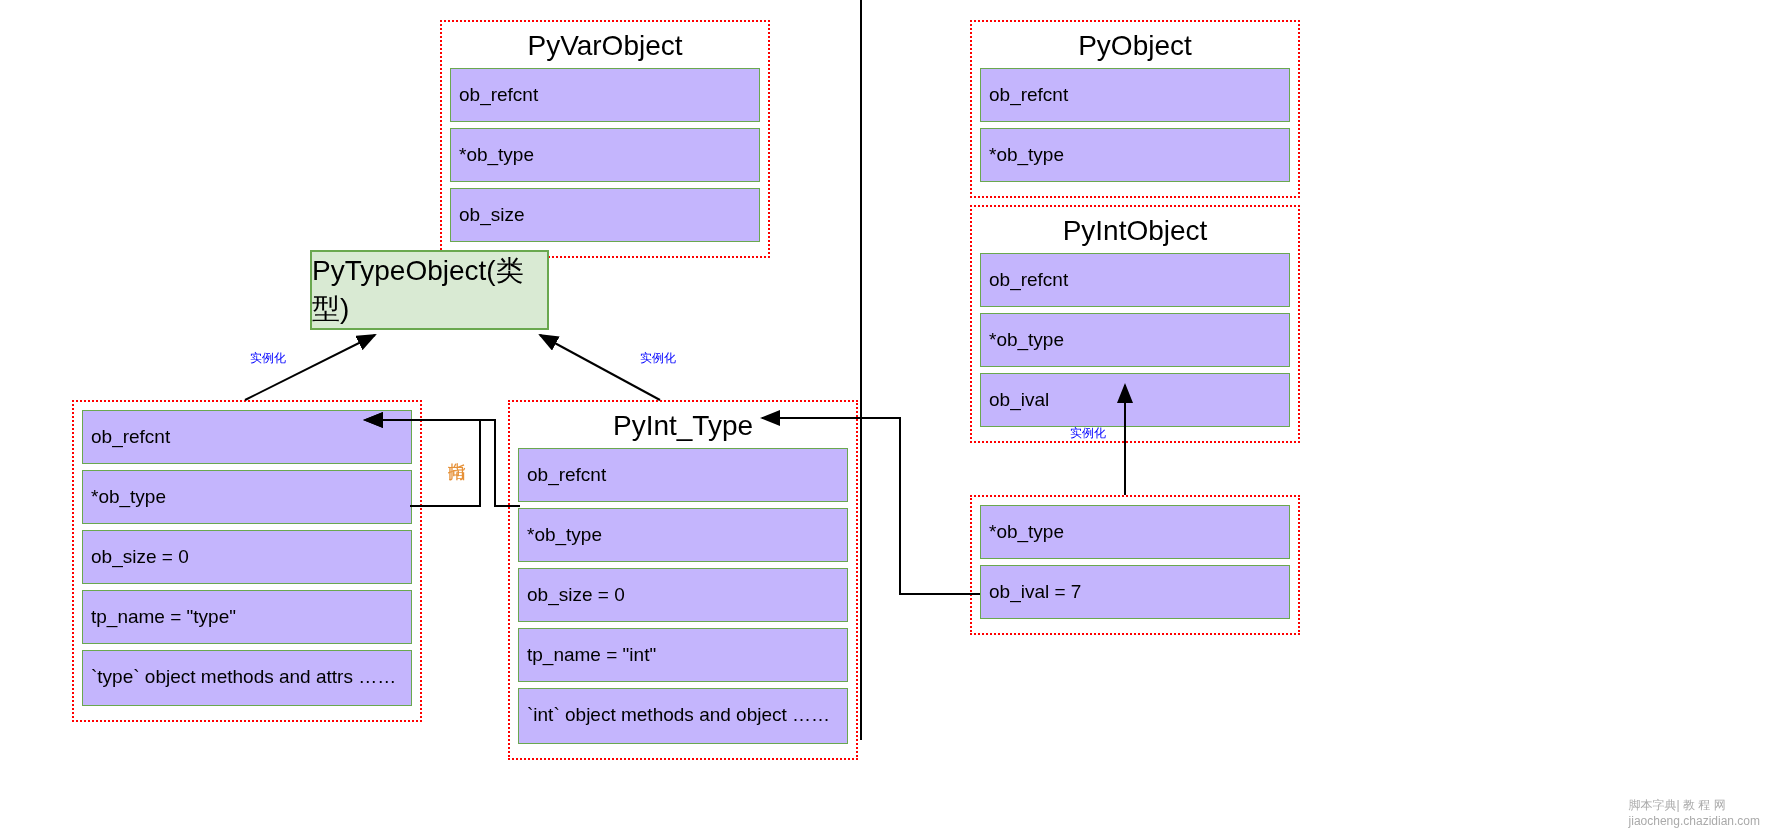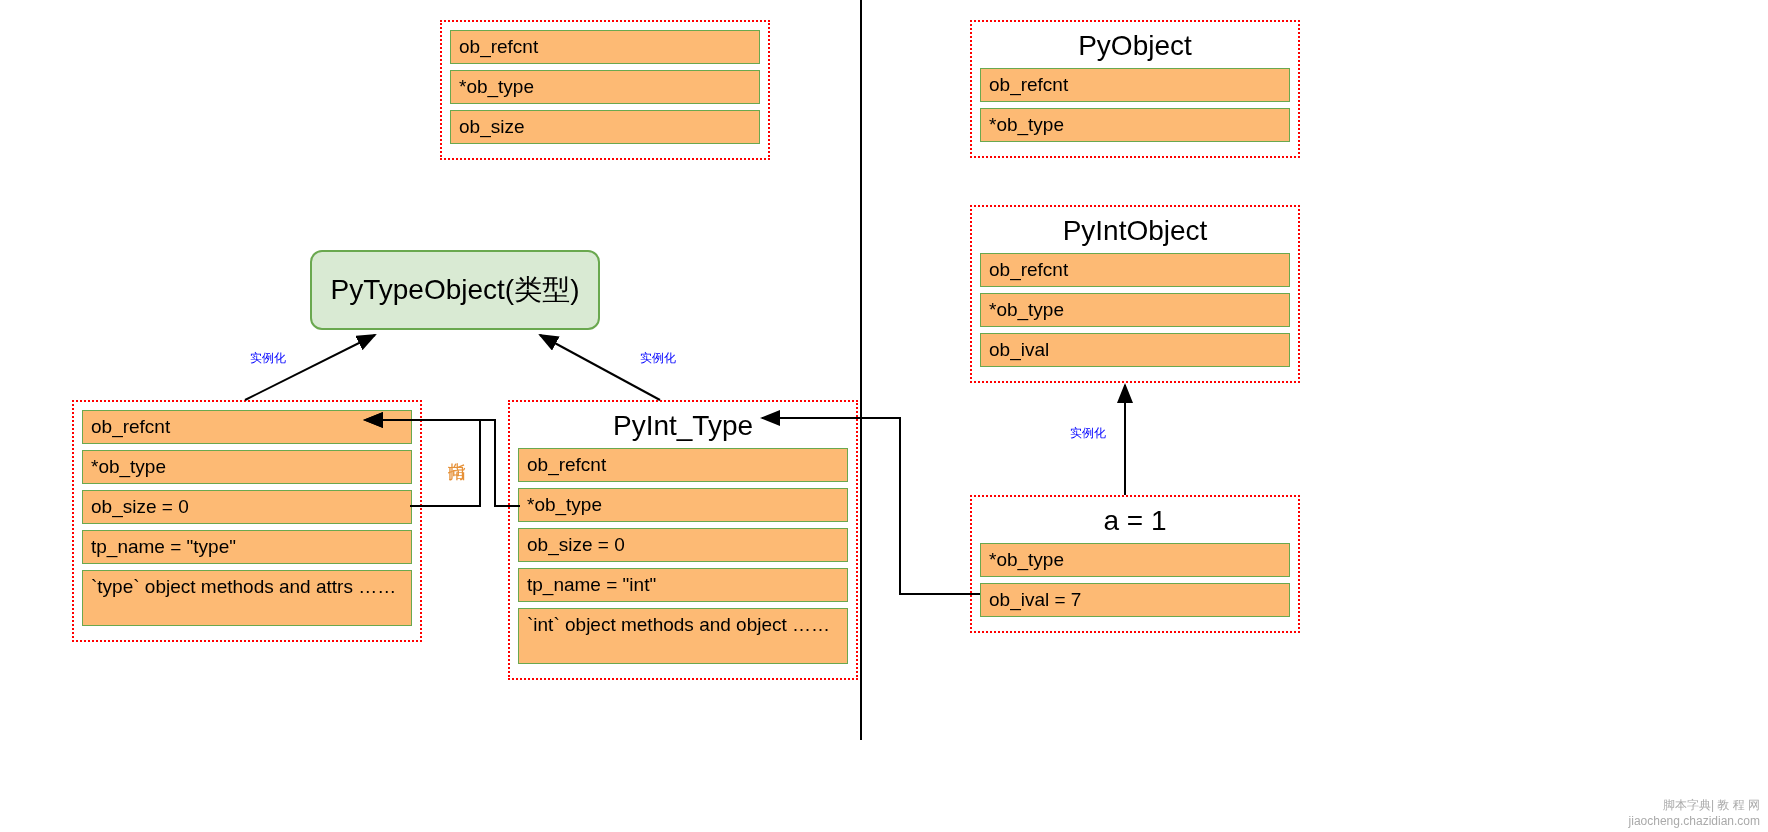--- a/index.html
+++ b/index.html
@@ -16,23 +16,23 @@
     border: 2px dotted #ff0000;
     padding: 8px;
   }
   .box-title {
     text-align: center;
     font-size: 28px;
     margin-bottom: 6px;
     font-weight: normal;
   }
   .field {
-    background: #fdba74;
+    background: #c4b5fd;
     border: 1.5px solid #6aa84f;
-    padding: 5px 8px;
+    padding: 15px 8px;
     margin-bottom: 6px;
     font-size: 19px;
     min-height: 30px;
   }
   .solid-box {
     position: absolute;
     background: #d9ead3;
     border: 2px solid #6aa84f;
     display: flex;
     align-items: center;
@@ -69,39 +69,40 @@
     width: 2px;
     background: #000;
   }
 </style>
 </head>
 <body>
 
 <div class="divider" style="left:860px; top:0; height:740px;"></div>
 
 <div class="box" style="left:440px; top:20px; width:330px;">
+  <div class="box-title">PyVarObject</div>
   <div class="field">ob_refcnt</div>
   <div class="field">*ob_type</div>
   <div class="field">ob_size</div>
 </div>
 
 <div class="box" style="left:970px; top:20px; width:330px;">
   <div class="box-title">PyObject</div>
   <div class="field">ob_refcnt</div>
   <div class="field">*ob_type</div>
 </div>
 
 <div class="box" style="left:970px; top:205px; width:330px;">
   <div class="box-title">PyIntObject</div>
   <div class="field">ob_refcnt</div>
   <div class="field">*ob_type</div>
   <div class="field">ob_ival</div>
 </div>
 
-<div class="solid-box" style="left:310px; top:250px; width:290px; height:80px;border-radius:12px;">
+<div class="solid-box" style="left:310px; top:250px; width:239px; height:80px;">
   <span>PyTypeObject(类型)</span>
 </div>
 
 <div class="box" style="left:72px; top:400px; width:350px;">
   <div class="field">ob_refcnt</div>
   <div class="field">*ob_type</div>
   <div class="field">ob_size = 0</div>
   <div class="field">tp_name = "type"</div>
   <div class="field" style="min-height:56px;">`type` object methods and attrs ……</div>
 </div>
@@ -109,31 +110,30 @@
 <div class="box" style="left:508px; top:400px; width:350px;">
   <div class="box-title">PyInt_Type</div>
   <div class="field">ob_refcnt</div>
   <div class="field">*ob_type</div>
   <div class="field">ob_size  = 0</div>
   <div class="field">tp_name = "int"</div>
   <div class="field" style="min-height:56px;">`int` object methods and object ……</div>
 </div>
 
 <div class="box" style="left:970px; top:495px; width:330px;">
-  <div class="box-title">a = 1</div>
   <div class="field">*ob_type</div>
   <div class="field">ob_ival = 7</div>
 </div>
 
 <div class="label" style="left:250px; top:350px;">实例化</div>
 <div class="label" style="left:640px; top:350px;">实例化</div>
 <div class="label" style="left:1070px; top:425px;">实例化</div>
 <div class="label-orange" style="left:445px; top:448px;">指向</div>
 
-<div class="watermark" style="white-space:pre-line; text-align:right;">脚本字典| 教 程 网
+<div class="watermark" style="white-space:pre-line; ">脚本字典| 教 程 网
 jiaocheng.chazidian.com</div>
 
 <svg class="arrows">
   <defs>
     <marker id="arrowhead" markerWidth="10" markerHeight="8" refX="9" refY="4" orient="auto">
       <polygon points="0 0, 10 4, 0 8" fill="#000"></polygon>
     </marker>
   </defs>
 
   <line x1="245" y1="400" x2="375" y2="335" stroke="#000" stroke-width="2" marker-end="url(#arrowhead)"></line>

